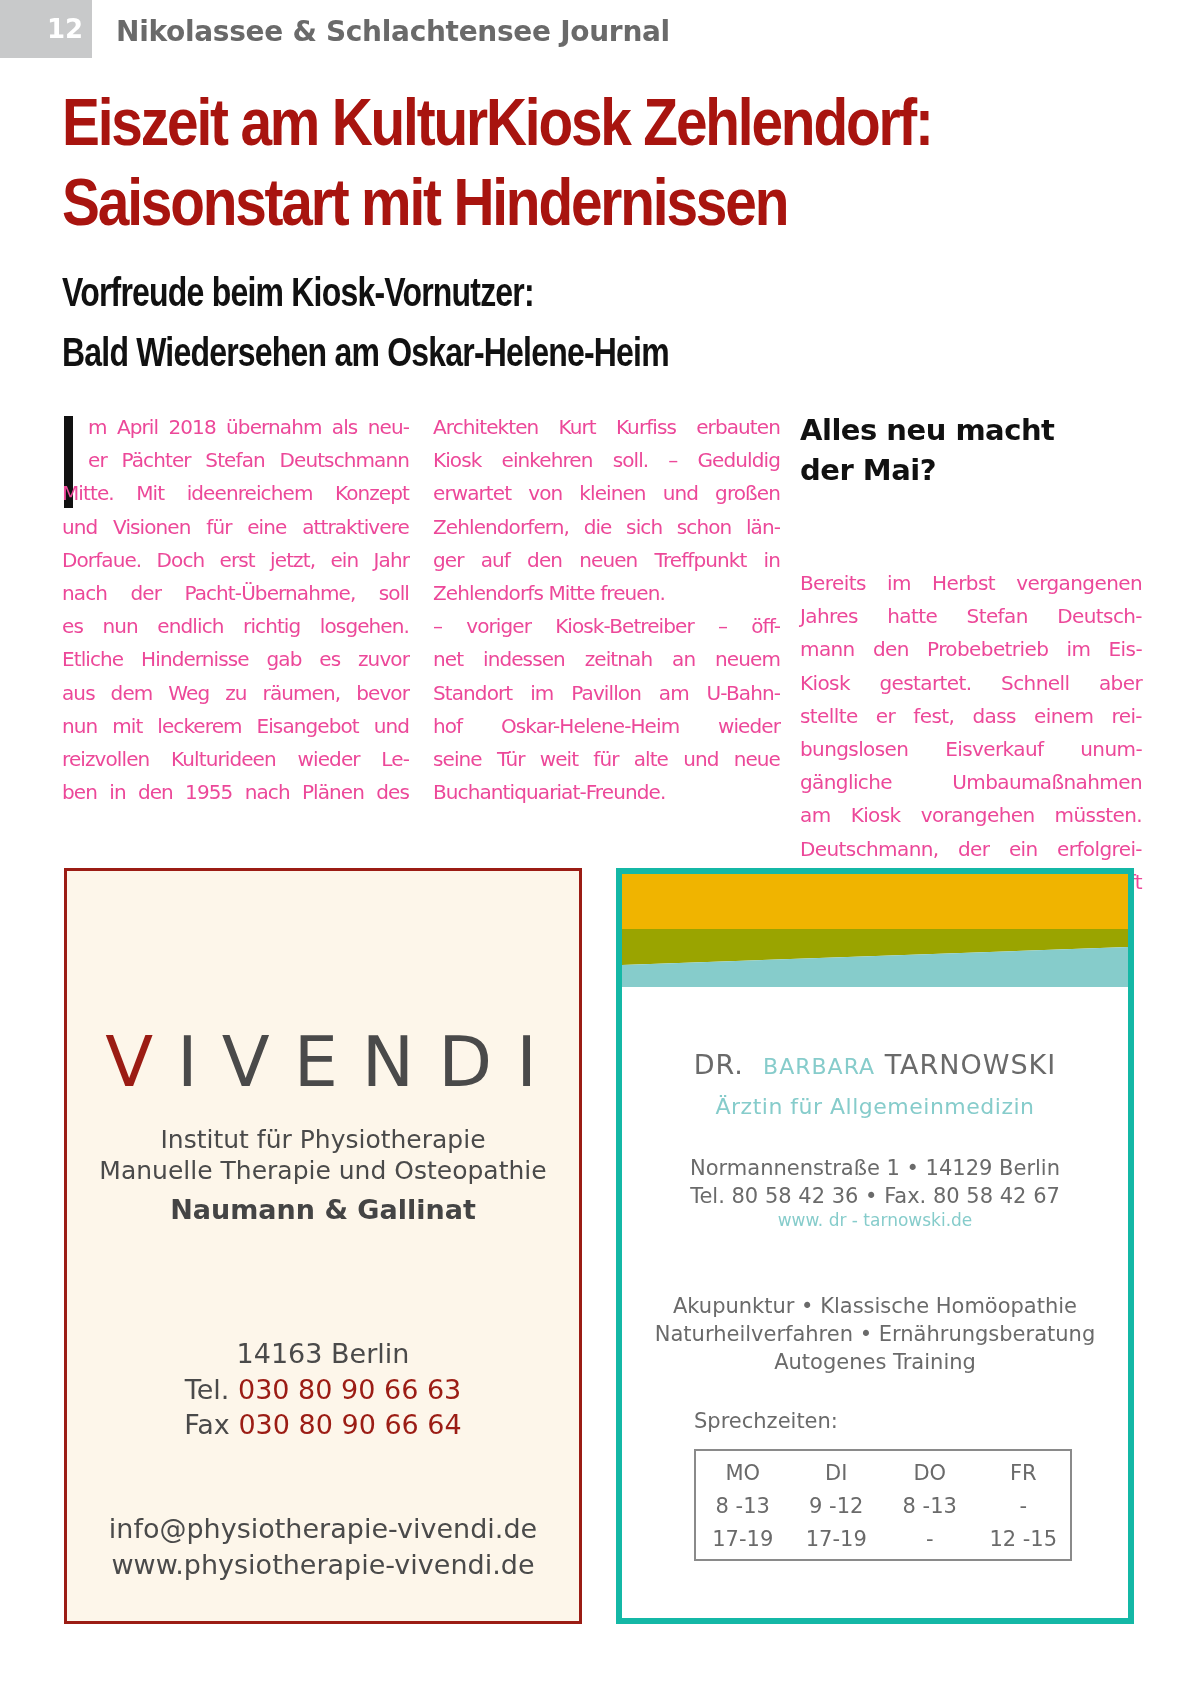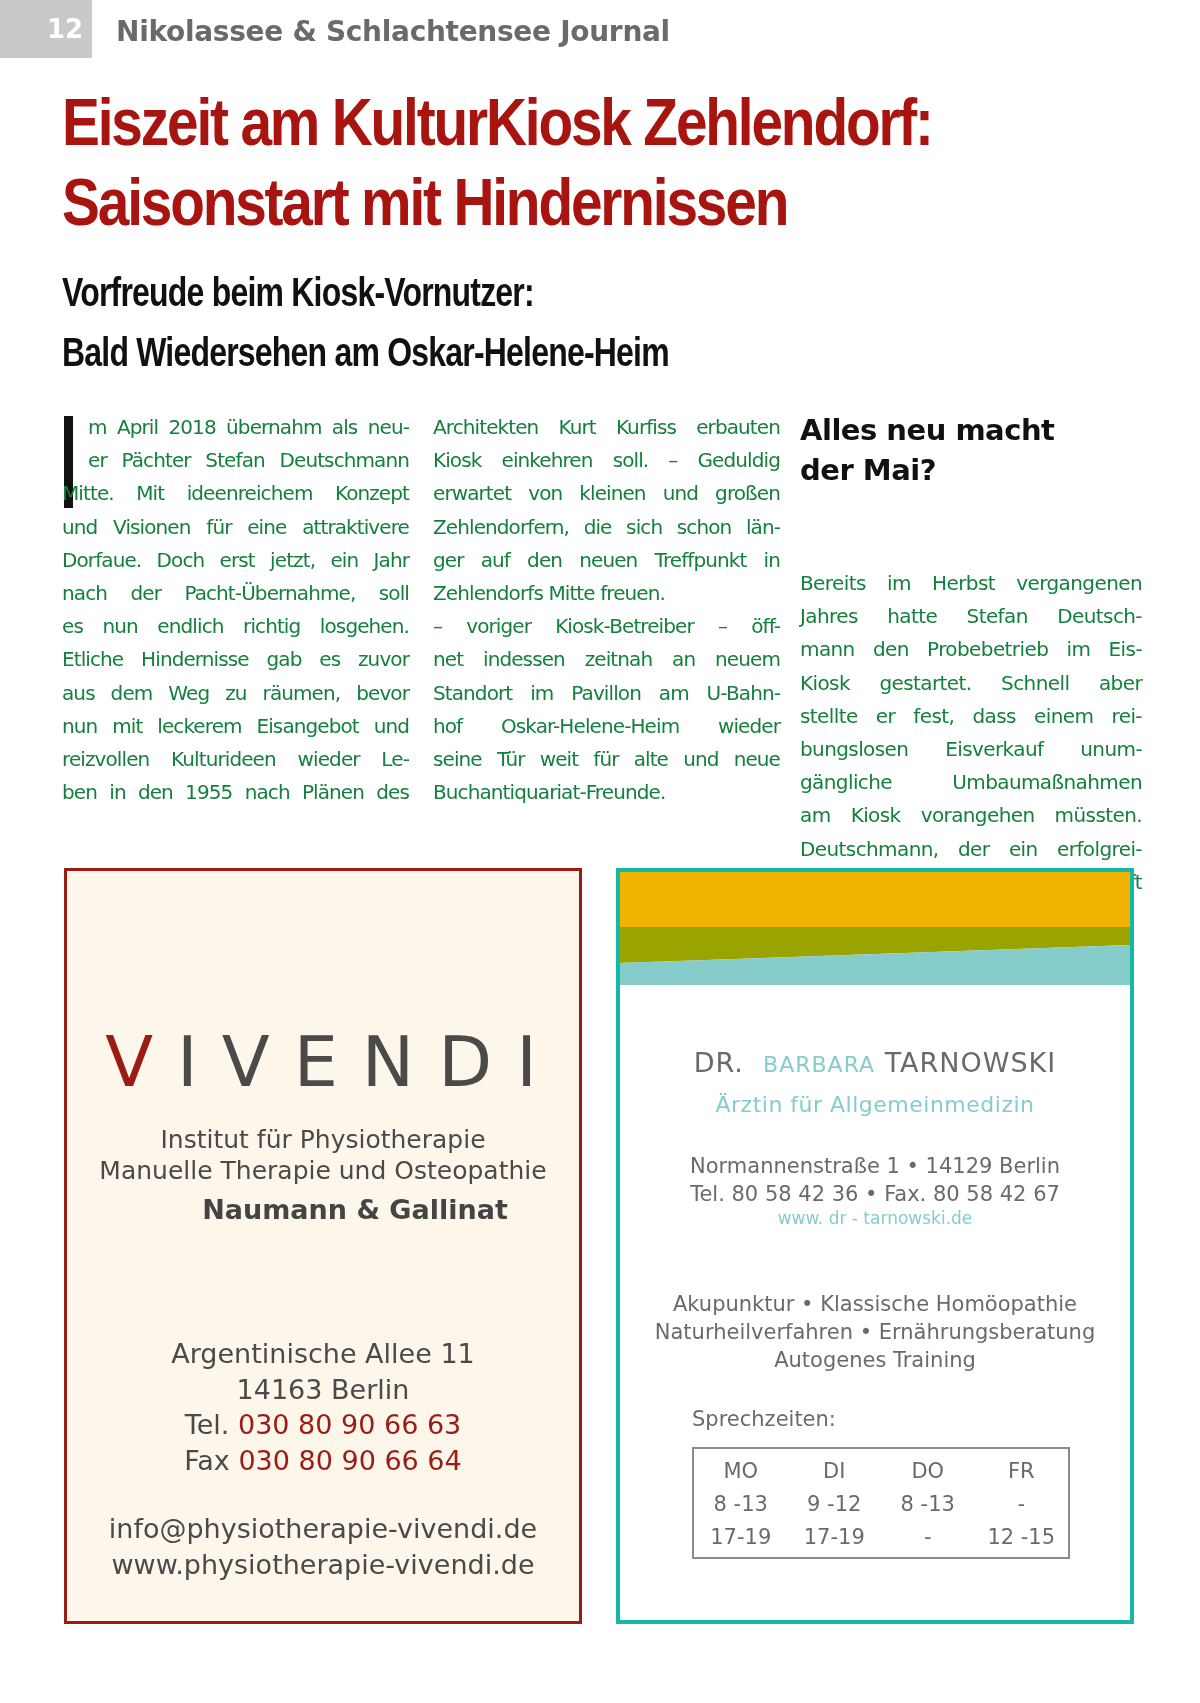--- a/index.html
+++ b/index.html
@@ -5,21 +5,21 @@
   html, body { margin: 0; padding: 0; background: #ffffff; }
   body { width: 1200px; height: 1703px; position: relative; overflow: hidden; font-family: "Liberation Sans", sans-serif; color: #1a1a1a; }
 
   .page-num-box { position: absolute; left: 0; top: 0; width: 92px; height: 58px; background: #c8c9ca; }
   .page-num { position: absolute; left: 47px; top: 14px; font-family: "DejaVu Sans", sans-serif; font-size: 26px; font-weight: bold; color: #ffffff; }
   .journal-title { position: absolute; left: 116px; top: 15px; font-family: "DejaVu Sans", sans-serif; font-size: 28px; font-weight: bold; color: #6a6a6a; letter-spacing: -0.3px; }
 
   .headline { position: absolute; left: 62px; top: 82px; margin: 0; font-family: "Liberation Sans", sans-serif; font-weight: bold; font-size: 66px; line-height: 80px; color: #a8140f; letter-spacing: -2.5px; transform: scaleX(0.86); transform-origin: left top; width: 1160px; }
   .subhead { position: absolute; left: 62px; top: 262px; margin: 0; font-family: "Liberation Sans", sans-serif; font-weight: bold; font-size: 40px; line-height: 60px; color: #111; letter-spacing: -1px; transform: scaleX(0.8); transform-origin: left top; width: 900px; }
 
-  .col { position: absolute; top: 411px; font-family: "DejaVu Sans", sans-serif; font-size: 20px; line-height: 33.2px; color: #15803d; }
+  .col { position: absolute; top: 411px; font-family: "DejaVu Sans", sans-serif; font-size: 20px; line-height: 33.2px; color: #ec4899; }
   .col .line { display: block; white-space: nowrap; text-align: justify; text-align-last: justify; }
   .col .line.last { text-align-last: left; }
   .col1 { left: 62px; width: 347px; }
   .col2 { left: 433px; width: 347px; }
   .col3 { left: 800px; width: 342px; }
   .col .line { transform-origin: left center; }
   .col1 .line, .col2 .line { letter-spacing: -0.9px; }
   .col3 .line { letter-spacing: -0.6px; }
 
   .dropcap-bar { position: absolute; left: 64px; top: 416px; width: 9px; height: 92px; background: #111; }
@@ -28,27 +28,27 @@
   .side-heading { position: absolute; left: 800px; top: 410px; margin: 0; font-family: "DejaVu Sans", sans-serif; font-weight: bold; font-size: 29px; line-height: 40px; color: #111; letter-spacing: -0.5px; }
   .col3 { top: 531px; margin-top: 36px; }
 
   
   .ad-vivendi { position: absolute; left: 64px; top: 868px; width: 518px; height: 756px; background: #fdf6ea; border: 3px solid #9b1c14; box-sizing: border-box; }
   .viv-logo { position: absolute; left: 0; width: 100%; top: 150px; text-align: center; font-family: "DejaVu Sans", sans-serif; font-size: 70px; letter-spacing: 24px; color: #4a4a4a; font-weight: normal; padding-left: 20px; box-sizing: border-box; }
   .viv-logo .v-red { color: #9b1c14; }
   .viv-text { position: absolute; left: 0; width: 100%; text-align: center; font-family: "DejaVu Sans", sans-serif; color: #4a4a4a; }
   .viv-sub1 { top: 253px; font-size: 25px; line-height: 31px; }
   .viv-sub2 { top: 284px; font-size: 25px; line-height: 31px; }
-  .viv-names { top: 323px; font-size: 27px; font-weight: bold; color: #444; padding-left: 32px; }
+  .viv-names { top: 323px; font-size: 27px; font-weight: bold; color: #444; }
   .viv-addr { top: 465px; font-size: 27px; line-height: 35.5px; }
   .viv-contact { top: 640px; font-size: 27px; line-height: 35.5px; }
   .red { color: #9b1c14; }
 
   
-  .ad-tarn { position: absolute; left: 616px; top: 868px; width: 518px; height: 756px; background: #ffffff; border: 4px solid #14b8a6; box-sizing: border-box; overflow: hidden; }
+  .ad-tarn { position: absolute; left: 616px; top: 868px; width: 518px; height: 756px; background: #ffffff; border: 6px solid #14b8a6; box-sizing: border-box; overflow: hidden; }
   .stripes { position: absolute; left: 0; top: 0; width: 100%; height: 120px; }
   .tarn-text { position: absolute; left: 0; width: 100%; text-align: center; font-family: "DejaVu Sans", sans-serif; color: #6a6a6a; }
   .tarn-name { top: 175px; font-size: 27px; letter-spacing: 1px; }
   .tarn-name .teal { color: #86cccb; font-size: 22px; }
   .tarn-title { top: 220px; font-size: 22px; color: #86cccb; letter-spacing: 0.5px; }
   .tarn-addr { top: 280px; font-size: 21px; line-height: 28px; }
   .tarn-web { top: 336px; font-size: 17px; color: #86cccb; text-align: center; }
   .tarn-services { top: 418px; font-size: 21px; line-height: 28px; }
   .tarn-hours-label { position: absolute; left: 72px; top: 535px; font-family: "DejaVu Sans", sans-serif; font-size: 21px; color: #6a6a6a; }
   .hours-table { position: absolute; left: 72px; top: 575px; width: 378px; height: 112px; border: 2px solid #8a8a8a; box-sizing: border-box; display: grid; grid-template-columns: repeat(4, 1fr); grid-template-rows: repeat(3, 33px); padding-top: 6px; }
@@ -120,21 +120,20 @@
   <span class="line">Deutschmann, der ein erfolgrei-</span>
   <span class="line">ches Café &amp; Eis-Hauptgeschäft</span>
 </div>
 
 <div class="ad-vivendi">
   <div class="viv-logo"><span class="v-red">V</span><span>IVENDI</span></div>
   <div class="viv-text viv-sub1">Institut für Physiotherapie</div>
   <div class="viv-text viv-sub2">Manuelle Therapie und Osteopathie</div>
   <div class="viv-text viv-names">Naumann &amp; Gallinat</div>
   <div class="viv-text viv-addr">
-    <div>Argentinische Allee 11</div>
     <div>14163 Berlin</div>
     <div><span>Tel.</span> <span class="red">030 80 90 66 63</span></div>
     <div><span>Fax</span> <span class="red">030 80 90 66 64</span></div>
   </div>
   <div class="viv-text viv-contact">
     <div>info@physiotherapie-vivendi.de</div>
     <div>www.physiotherapie-vivendi.de</div>
   </div>
 </div>
 

